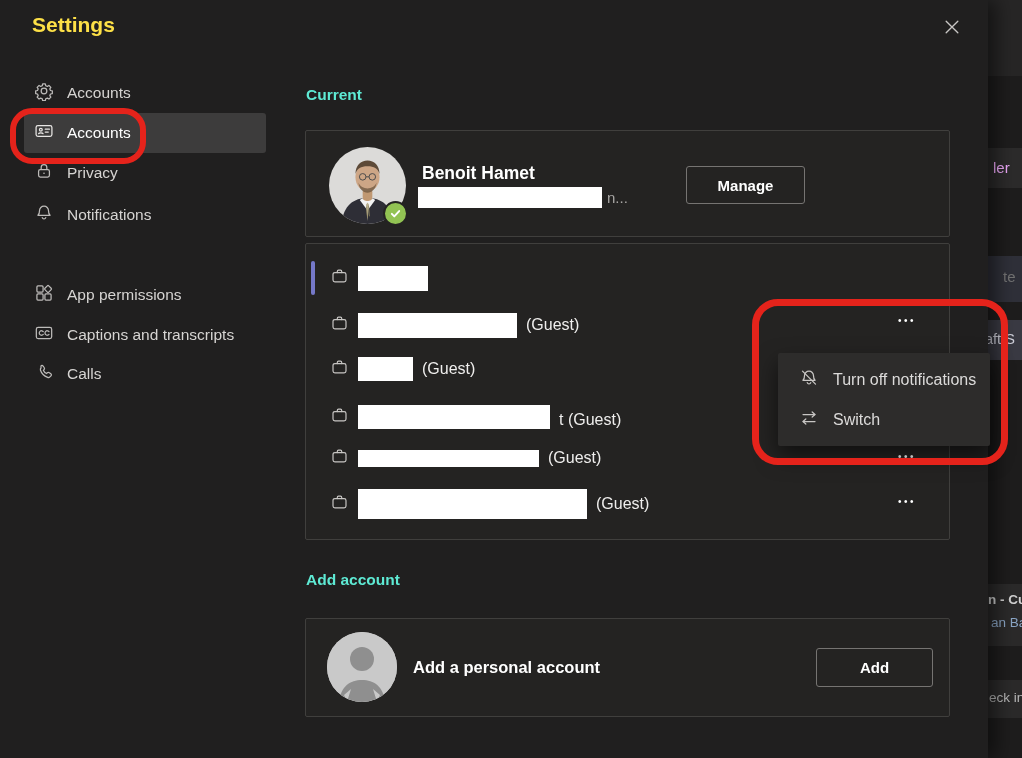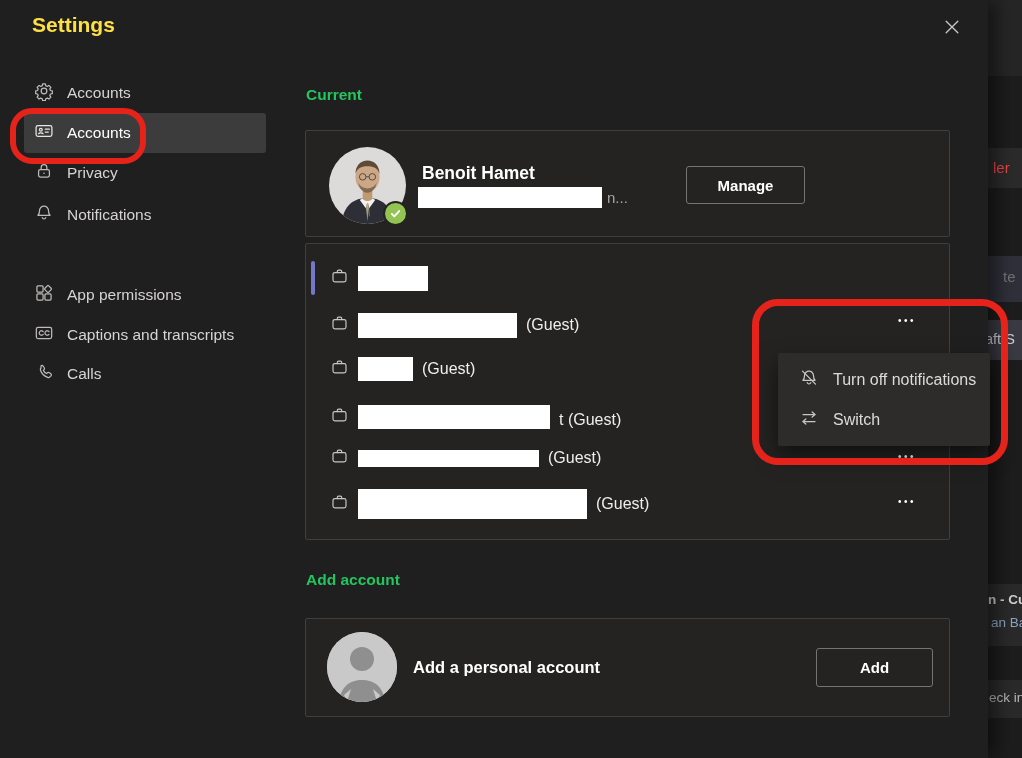--- a/index.html
+++ b/index.html
@@ -11,21 +11,21 @@
   
   .bg-strip{position:absolute;left:986px;top:0;width:36px;height:758px;background:#1e1d1d;}
   .blk{position:absolute;left:986px;width:36px;}
   .blk1{top:0;height:76px;background:#272626;}
   .blk2{top:148px;height:40px;background:#2c2b2b;}
   .blk3{top:256px;height:46px;background:#2f3039;}
   .blk4{top:320px;height:40px;background:#3a3a43;}
   .blk5{top:584px;height:62px;background:#2b2a2a;}
   .blk6{top:680px;height:38px;background:#2b2a2a;}
   .frag{position:absolute;white-space:nowrap;}
-  .frag-ler{left:993px;top:159px;color:#ef4444;font-size:15px;}
+  .frag-ler{left:993px;top:159px;color:#f0abfc;font-size:15px;}
   .frag-te{left:1003px;top:268px;color:#737373;font-size:15px;}
   .frag-aft{left:985px;top:331px;color:#d2d2dc;font-size:14.5px;font-weight:normal;}
   .frag-ncu{left:988px;top:592px;color:#d2d2d2;font-size:13.5px;font-weight:bold;}
   .frag-anba{left:991px;top:615px;color:#8ba6c6;font-size:13.5px;}
   .frag-eck{left:989px;top:690px;color:#b8b8b8;font-size:13.5px;}
 
   
   .dialog{position:absolute;left:0;top:0;width:988px;height:758px;background:#201f1f;
           box-shadow:8px 0 18px rgba(0,0,0,.5);}
   .dlg-title{position:absolute;left:32px;top:13px;font-size:21px;font-weight:bold;color:#fde047;}
@@ -34,21 +34,21 @@
   .close-btn svg{width:20px;height:20px;display:block;}
 
   
   .side-item{position:absolute;left:24px;width:242px;height:40px;display:flex;align-items:center;
              gap:13px;padding-left:10px;color:#d6d4d2;font-size:15.5px;border-radius:3px;cursor:pointer;}
   .side-item svg{width:20px;height:20px;flex:none;color:#bdbbb9;}
   .side-item.selected{background:#3d3c3c;color:#fff;}
   .side-item.selected svg{color:#e8e6e4;}
 
   
-  .sec-heading{position:absolute;left:306px;font-size:15.5px;font-weight:bold;color:#22c55e;}
+  .sec-heading{position:absolute;left:306px;font-size:15.5px;font-weight:bold;color:#5eead4;}
   .h-current{top:86px;}
   .h-add{top:571px;}
 
   
   .card{position:absolute;left:305px;width:645px;background:#242322;border:1px solid #403f3d;border-radius:2px;}
   .card-profile{top:130px;height:107px;}
   .card-accounts{top:243px;height:297px;}
   .card-add{top:618px;height:99px;}
 
   

